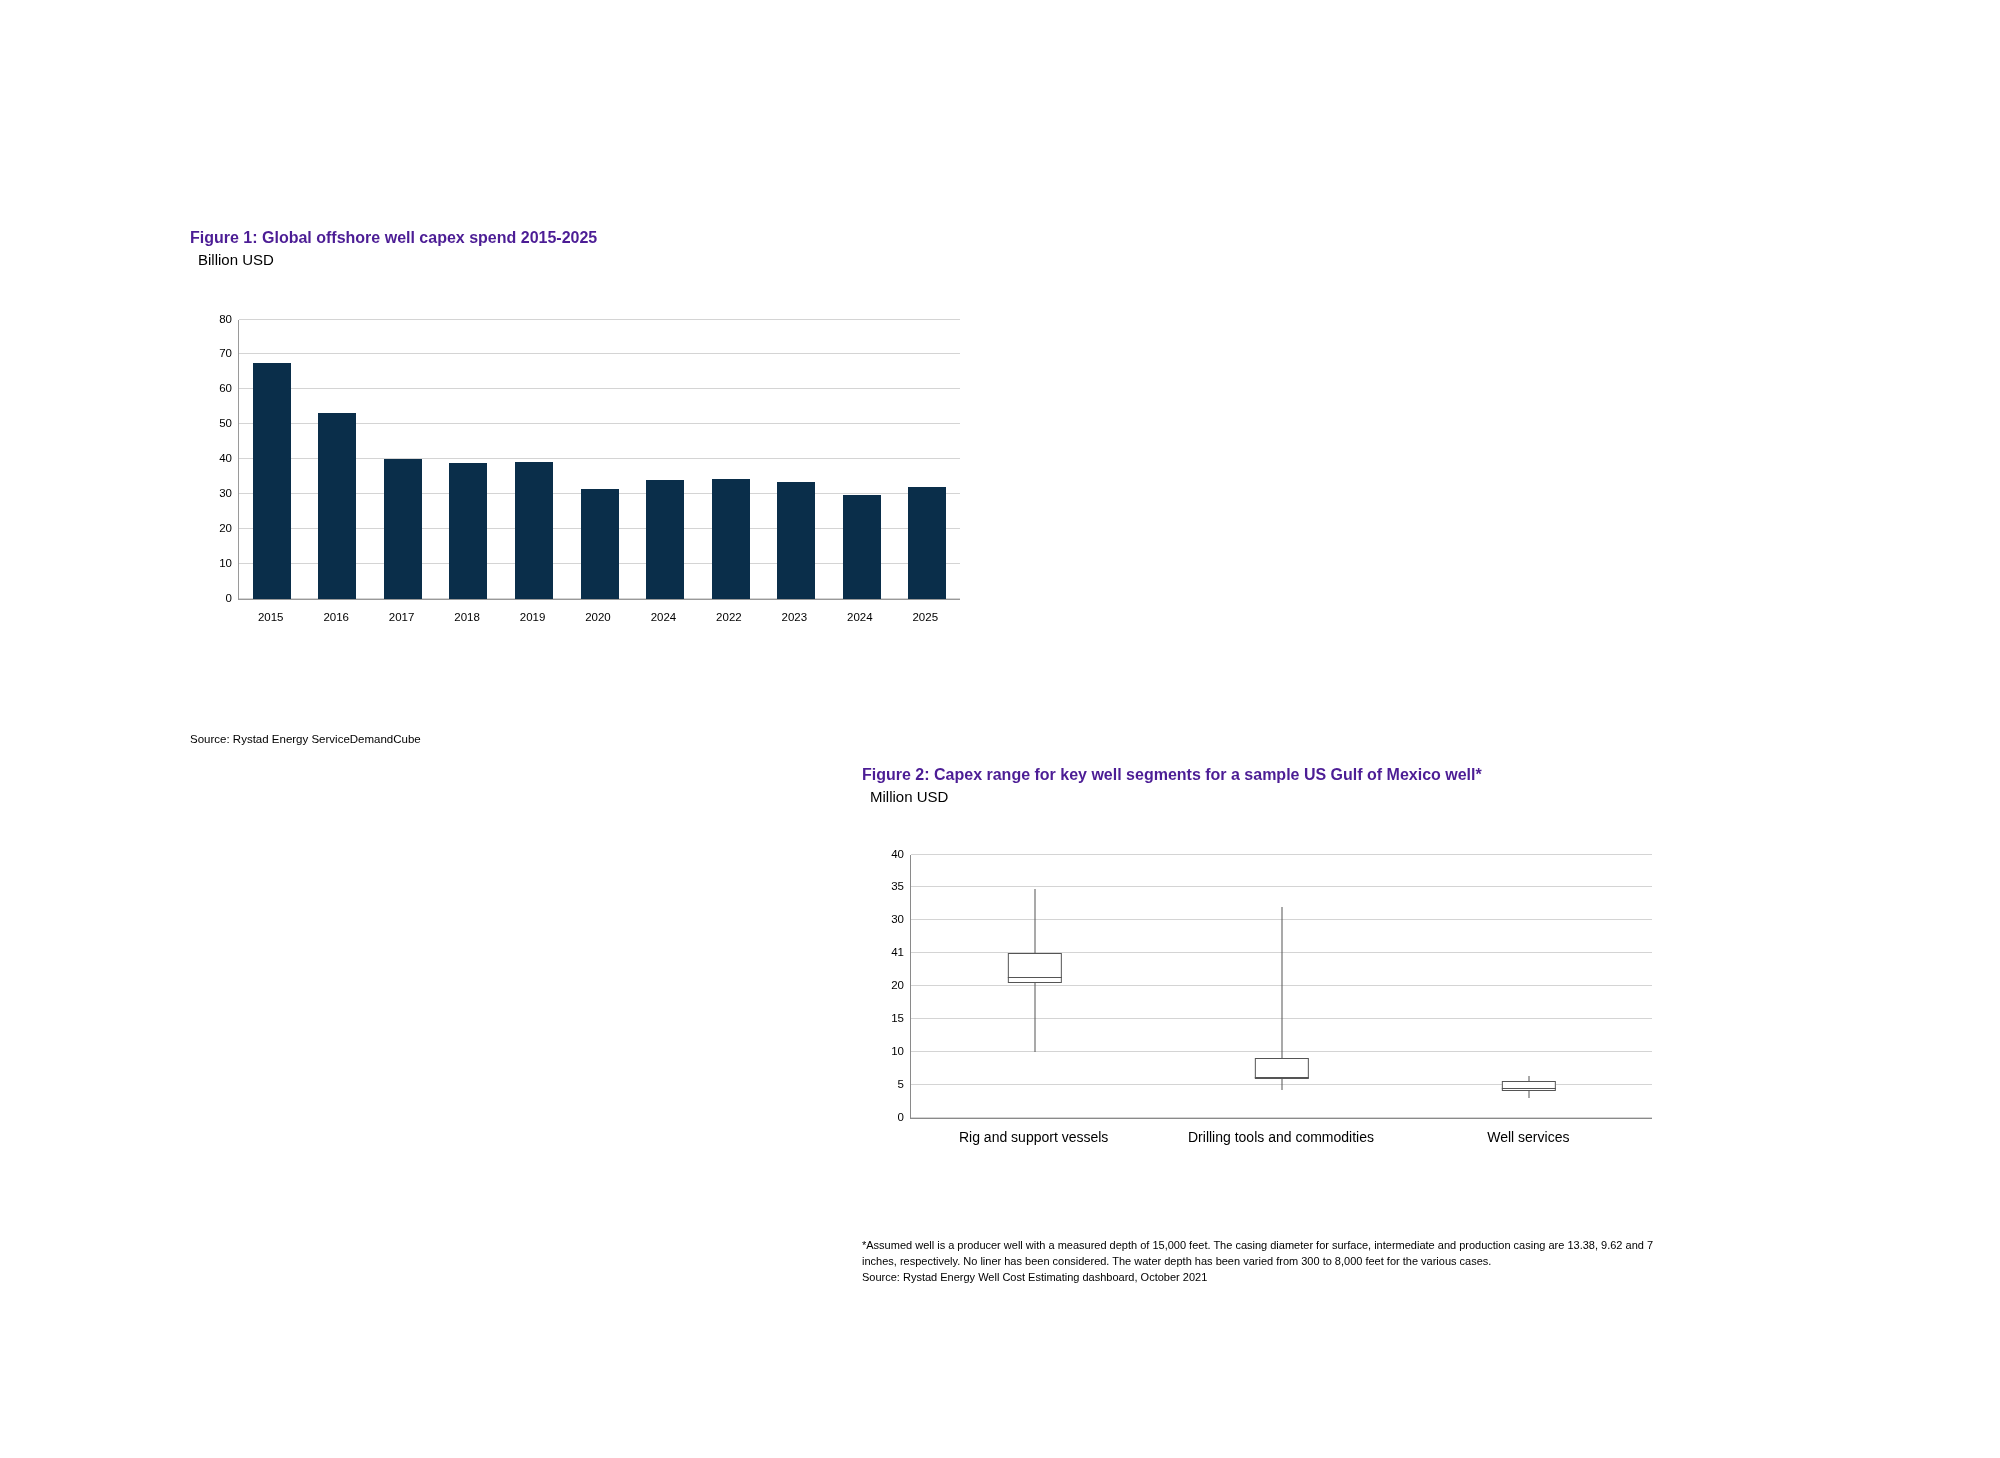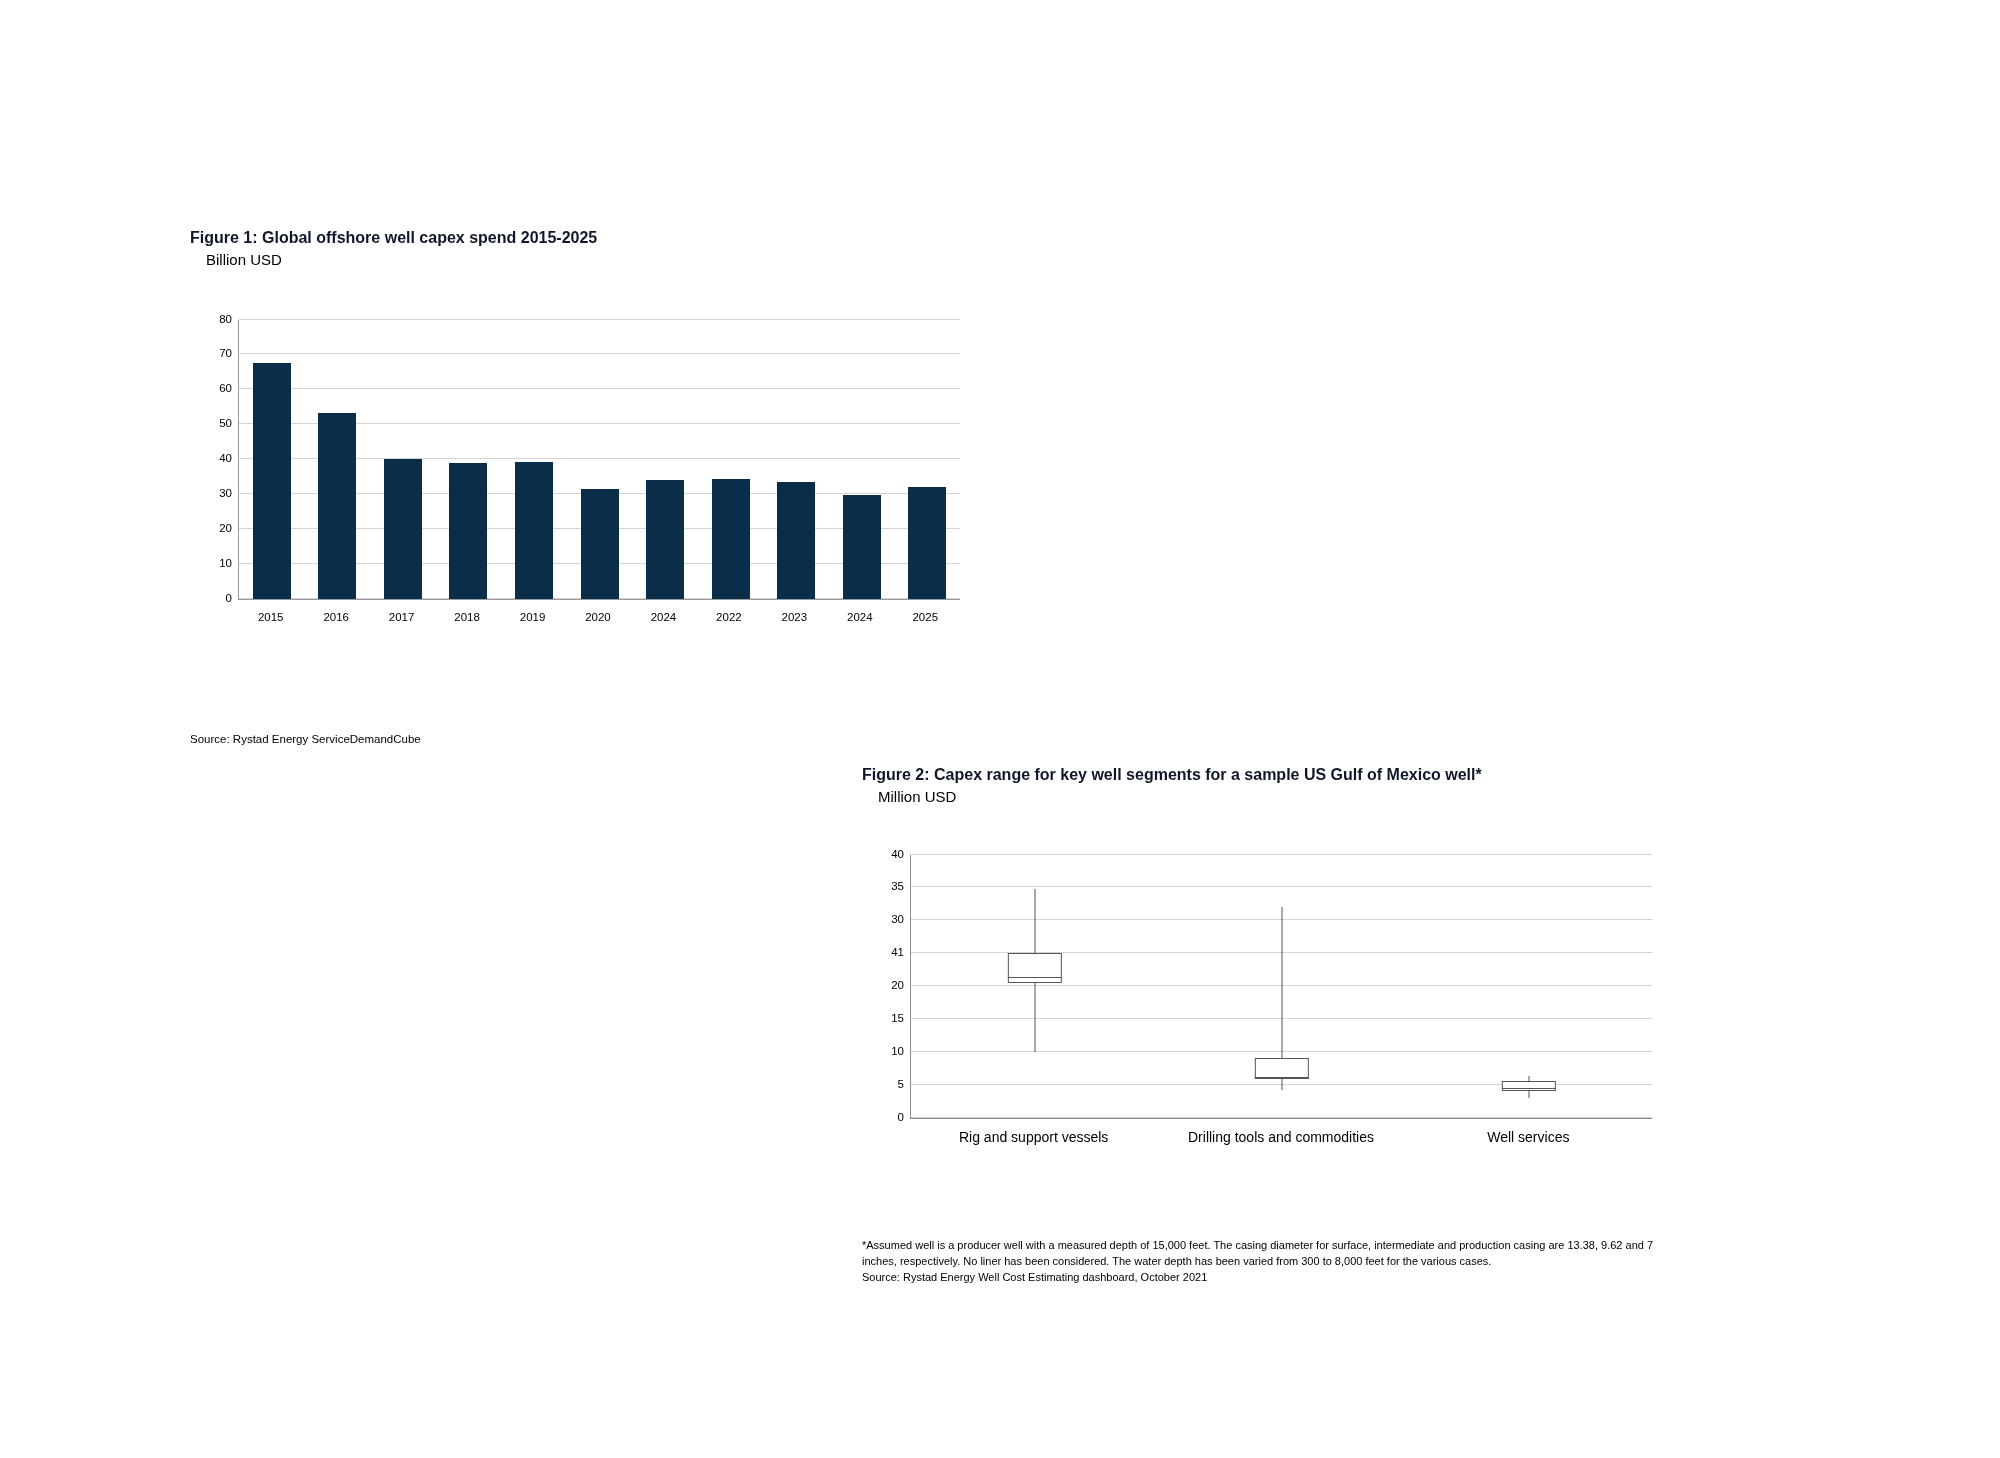--- a/index.html
+++ b/index.html
@@ -19,30 +19,30 @@
   
   #figure1 {
     position: absolute;
     left: 190px;
     top: 228px;
     width: 820px;
   }
   .fig-title {
     font-size: 16px;
     font-weight: bold;
-    color: #0f172a;
+    color: #4c1d95;
     line-height: 1.25;
     margin: 0;
   }
   .fig-subtitle {
     font-size: 15px;
     font-weight: normal;
     color: #000;
     line-height: 1.3;
-    margin: 2px 0 0 16px;
+    margin: 2px 0 0 8px;
   }
   .fig-source {
     font-size: 11.5px;
     color: #000;
     line-height: 1.35;
   }
 
   
   #f1-plot {
     position: relative;

